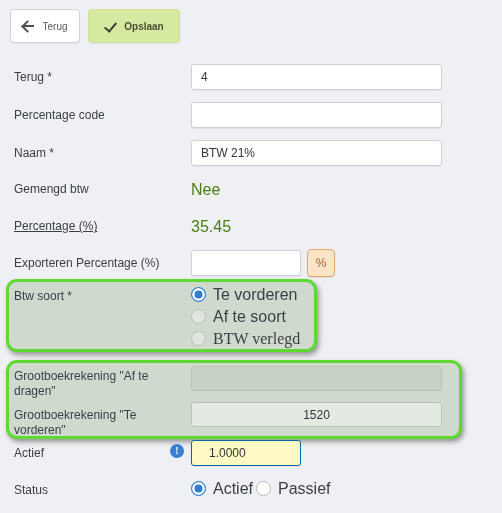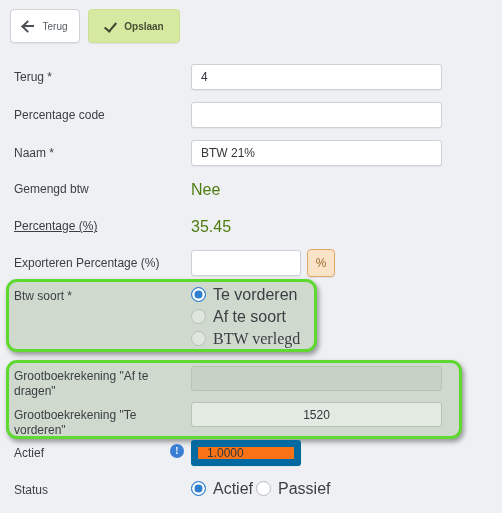--- a/index.html
+++ b/index.html
@@ -215,24 +215,24 @@
     line-height: 14px;
     text-align: center;
     font-family: "Liberation Serif", serif;
   }
   #factor-input {
     position: absolute;
     left: 191px;
     width: 110px;
     height: 26px;
     box-sizing: border-box;
-    background: #f97316;
-    border: 7px solid #0369a1;
+    background: #fef9c3;
+    border: 1px solid #0369a1;
     border-radius: 3px;
-    padding: 0 9px;
+    padding: 0 17px;
     font-family: "Liberation Sans", sans-serif;
     font-size: 12px;
     color: #32363a;
     line-height: 24px;
     box-shadow: 0 1px 1px rgba(0,0,0,0.05);
   }
 </style>
 </head>
 <body>
 

